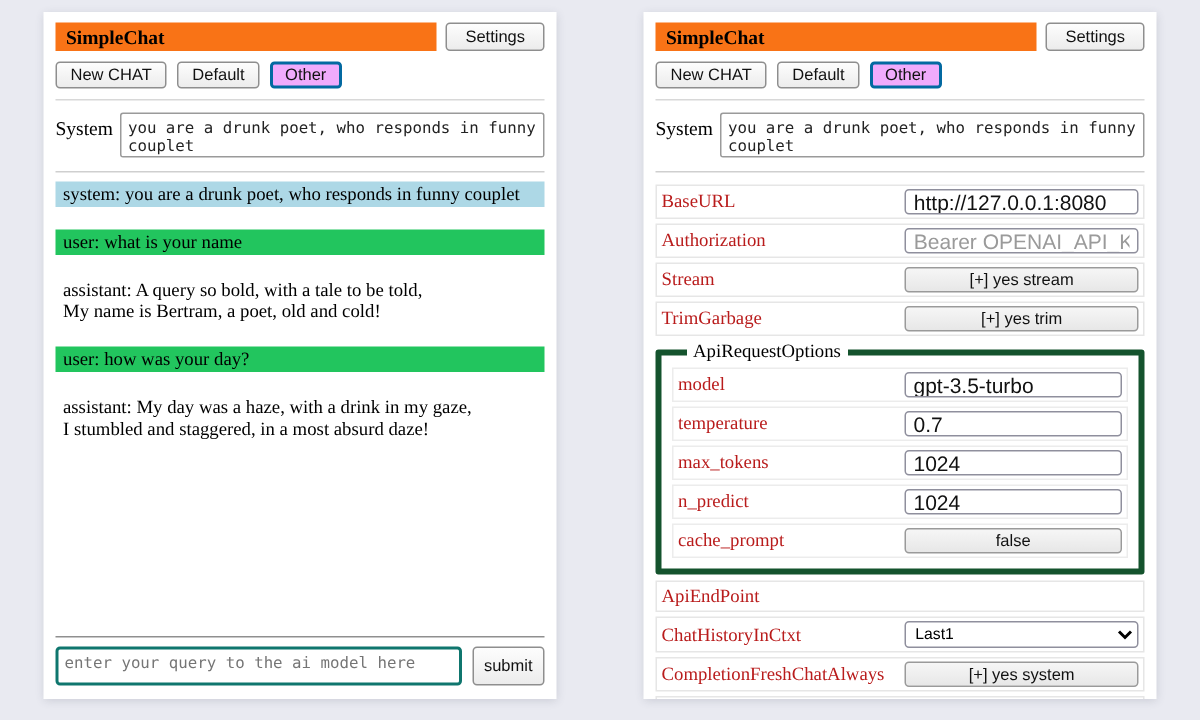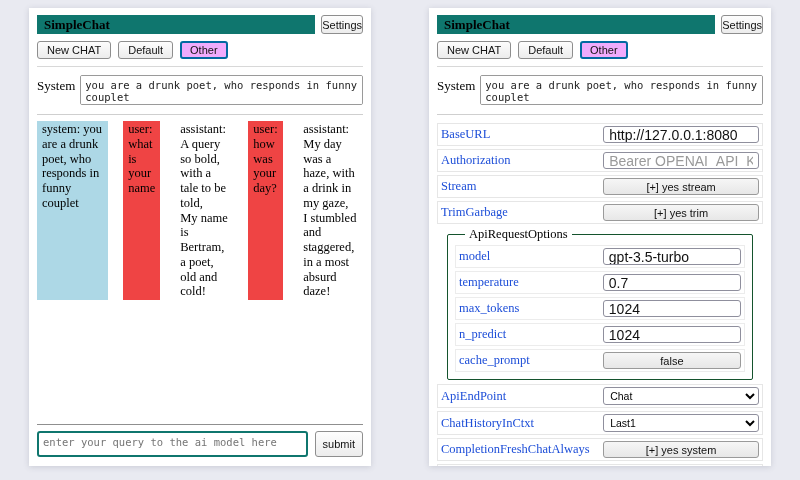--- a/index.html
+++ b/index.html
@@ -21,32 +21,32 @@
     box-shadow: 0 1px 6px rgba(60,64,90,0.18);
     padding: 7px 8px 9px 8px;
     display: flex;
     flex-direction: column;
     overflow: hidden;
   }
   
   .panel-header { display: flex; gap: 6px; align-items: stretch; }
   .title-bar {
     flex: 1;
-    background: #0f766e;
+    background: #f97316;
     padding: 2px 7px 1px;
     font-weight: bold;
     font-size: 13px;
   }
   button {
     font-family: "Liberation Sans", sans-serif;
     font-size: 11px;
     background: linear-gradient(#fdfdfd, #ececec);
     border: 1px solid #8e8e8e;
     border-radius: 3px;
-    padding: 2px 0;
+    padding: 2px 12px;
     color: #111;
   }
   .settings-btn { border-radius: 3px; }
   
   .toolbar { display: flex; gap: 7px; margin-top: 7px; }
   .toolbar button { padding: 2px 9px; }
   .toolbar button.active {
     background: #f0abfc;
     border: 2px solid #0369a1;
     padding: 1px 8px;
@@ -60,47 +60,47 @@
     font-size: 10.5px;
     border: 1px solid #9a9a9a;
     border-radius: 2px;
     resize: none;
     padding: 3px 4px;
     color: #222;
   }
   .system-input { flex: 1; height: 30px; }
   .hr2 { border: none; border-top: 1px solid #cfcfcf; margin: 9px 0 6px; }
   
-  .chat-list { display: flex; flex-direction: row; gap: 15px; }
+  .chat-list { display: flex; flex-direction: column; gap: 15px; }
   .chat-msg {
     font-size: 12.5px;
     line-height: 1.18;
     padding: 1px 5px;
     white-space: pre-line;
   }
   .chat-msg.system { background: #add8e6; }
-  .chat-msg.user { background: #ef4444; }
+  .chat-msg.user { background: #22c55e; }
   .chat-msg.assistant { background: #ffffff; }
   .spacer { flex: 1; }
   
   .query-hr { border: none; border-top: 1px solid #8f8f8f; margin: 0 0 6px; }
   .query-row { display: flex; gap: 7px; align-items: stretch; }
   .query-input { flex: 1; height: 26px; border: 1px solid #9a9a9a; border-radius: 3px; }
   .query-input.focused { border: 2px solid #0f766e; }
   .submit-btn { padding: 2px 7px; }
   
   .settings-list { margin-top: 2px; }
   .setting-row {
     display: flex;
     align-items: center;
     border: 1px solid #e6e6e6;
     padding: 2px 3px;
     margin-bottom: 3px;
   }
-  .setting-label { flex: 1; font-size: 12.5px; color: #1d4ed8; }
+  .setting-label { flex: 1; font-size: 12.5px; color: #b91c1c; }
   .setting-control { width: 49%; display: flex; }
   .setting-control > * { width: 100%; }
   .text-input {
     font-family: "Liberation Sans", sans-serif;
     font-size: 14px;
     border: 1px solid #8f8f9d;
     border-radius: 3px;
     padding: 2px 5px;
     height: 17px;
     color: #111;
@@ -115,23 +115,23 @@
   select {
     font-family: "Liberation Sans", sans-serif;
     font-size: 10.5px;
     height: 18px;
     border: 1px solid #8f8f9d;
     border-radius: 3px;
     background: #ffffff;
     padding: 0 2px;
   }
   fieldset.api-options {
-    border: 1px solid #14532d;
+    border: 4px solid #14532d;
     border-radius: 2px;
-    margin: 2px 10px 4px;
+    margin: 2px 0 4px;
     padding: 3px 7px 4px;
   }
   fieldset.api-options legend { font-size: 12.5px; padding: 0 4px; margin-left: 10px; }
   fieldset .setting-row { border-color: #ececec; }
 </style>
 </head>
 <body>
 
 <div class="container">
 
@@ -260,25 +260,20 @@
         <div class="setting-row">
           <span class="setting-label">cache_prompt</span>
           <span class="setting-control">
             <button class="toggle-btn">false</button>
           </span>
         </div>
       </fieldset>
 
       <div class="setting-row">
         <span class="setting-label">ApiEndPoint</span>
-        <span class="setting-control">
-          <select>
-            <option>Chat</option>
-          </select>
-        </span>
       </div>
 
       <div class="setting-row">
         <span class="setting-label">ChatHistoryInCtxt</span>
         <span class="setting-control">
           <select>
             <option>Last1</option>
           </select>
         </span>
       </div>

